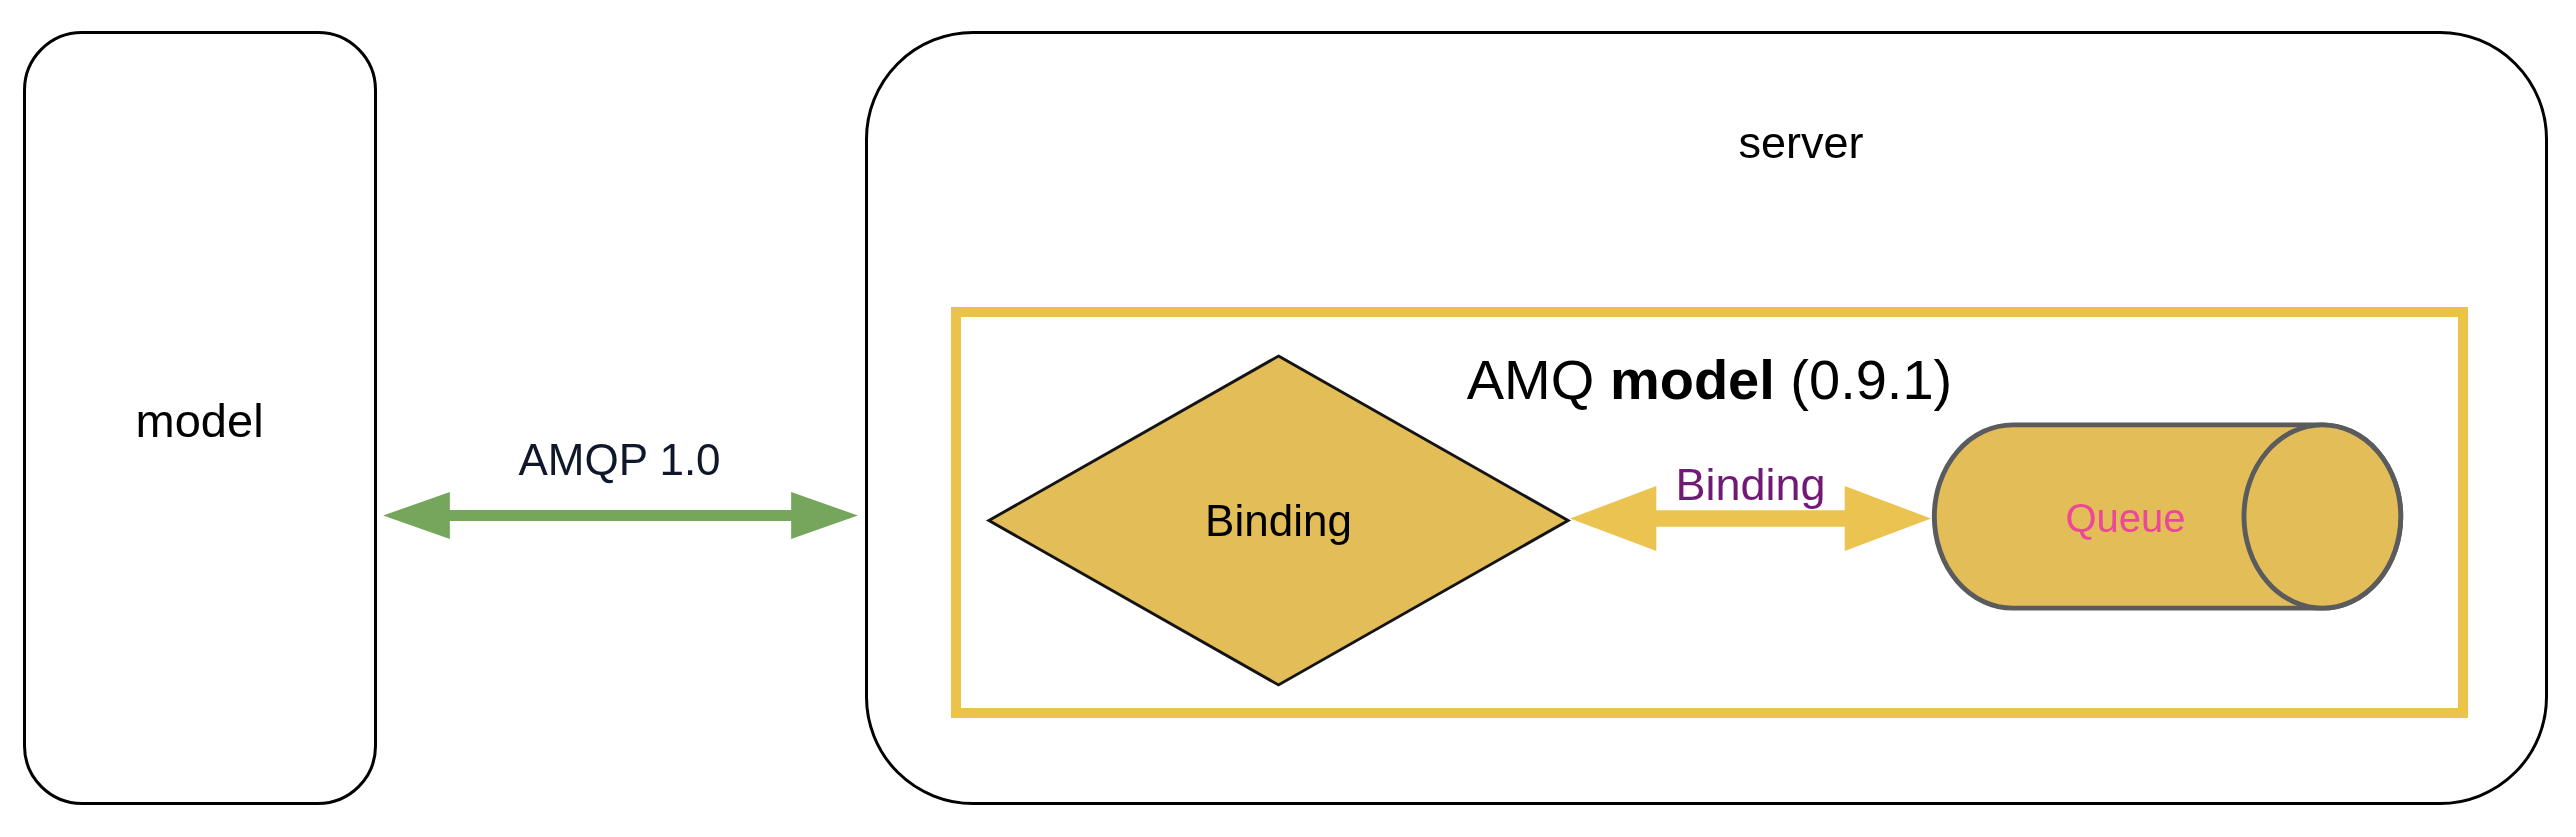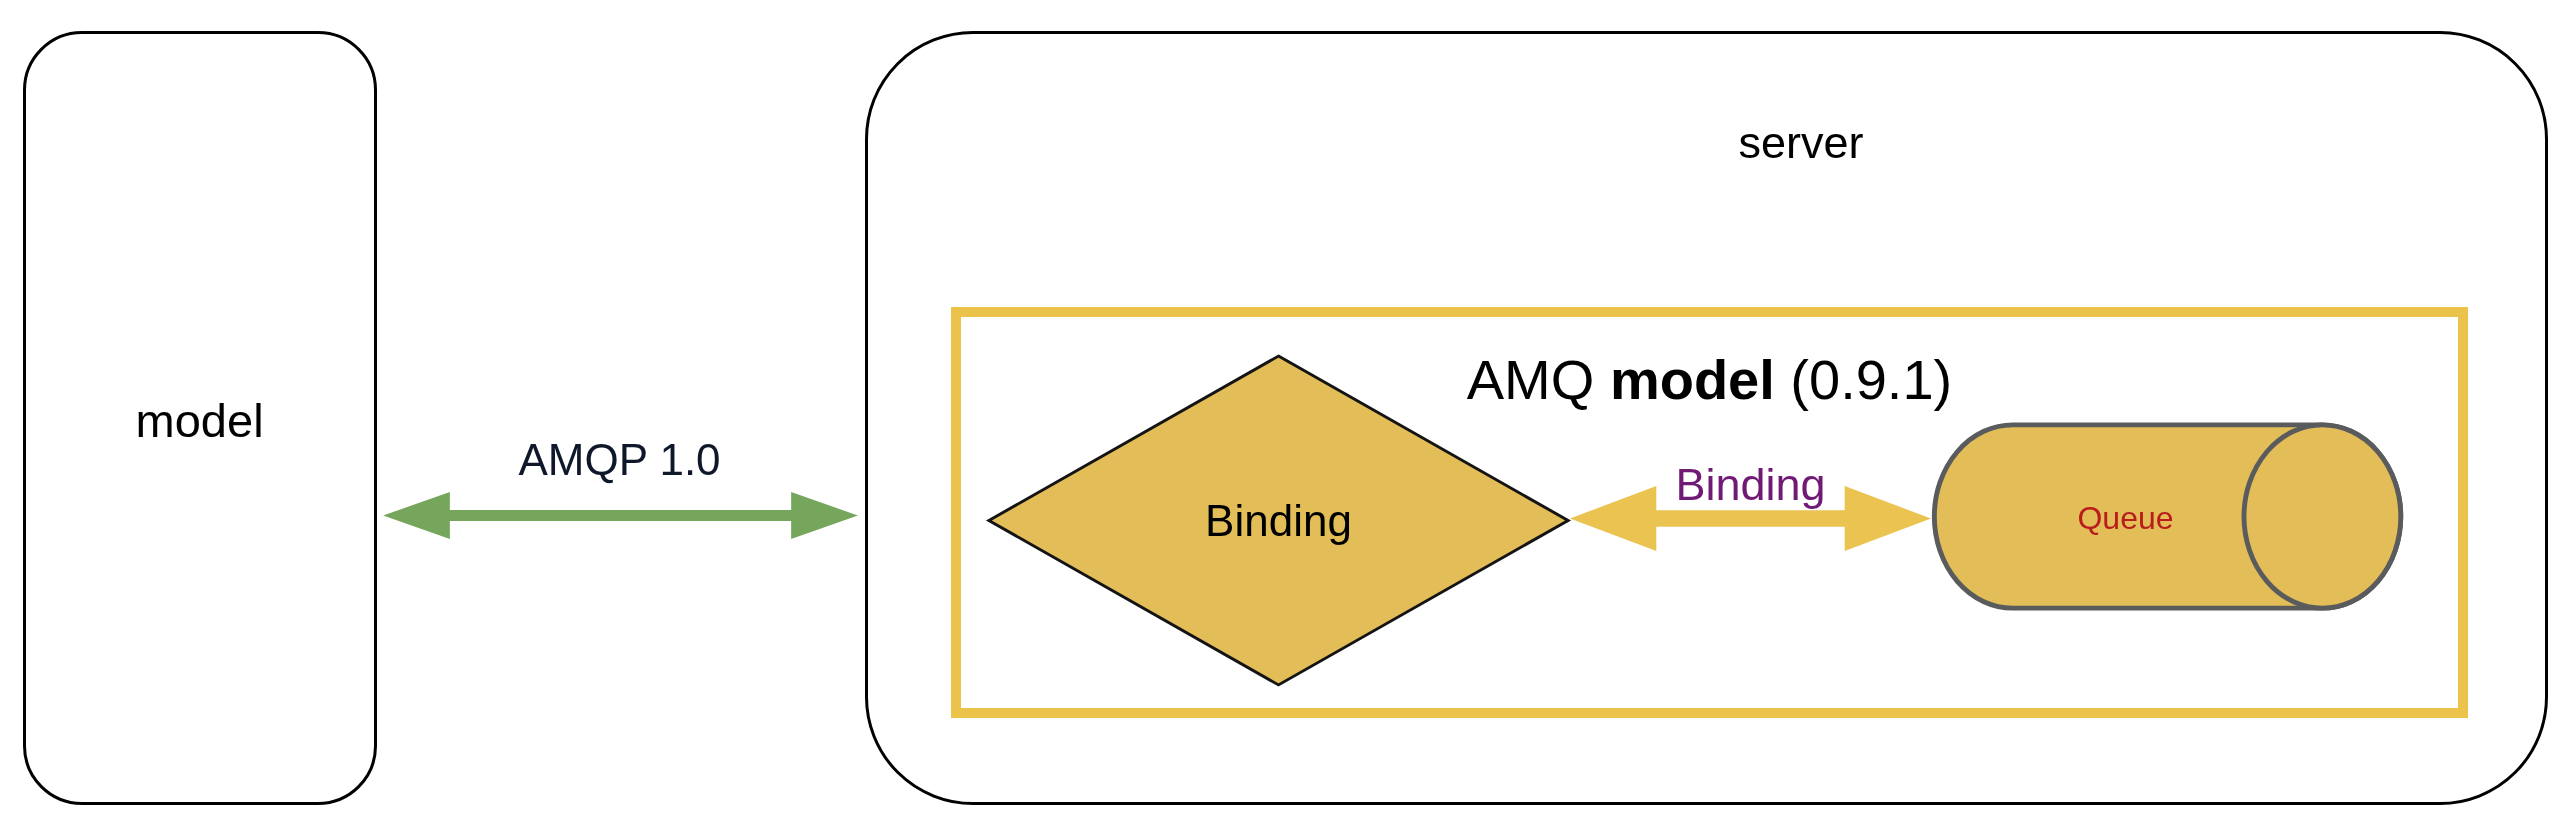--- a/index.html
+++ b/index.html
@@ -87,21 +87,21 @@
   }
   #binding-arrow-svg { left: 1568px; top: 483px; }
   
   #queue-shape-svg { left: 1929px; top: 420px; }
   #queue-label-wrap {
     left: 1929px; top: 420px; width: 393px; height: 196px;
     display: flex; align-items: center; justify-content: center;
   }
   #queue-label {
     position: static;
-    font-size: 32px; color: #b91c1c;
+    font-size: 40px; color: #ec4899;
     line-height: 1; white-space: nowrap;
   }
 </style>
 </head>
 <body>
 
 <div id="canvas">
 
   <div id="client-box" class="abs"></div>
   <div id="client-label" class="label">model</div>

